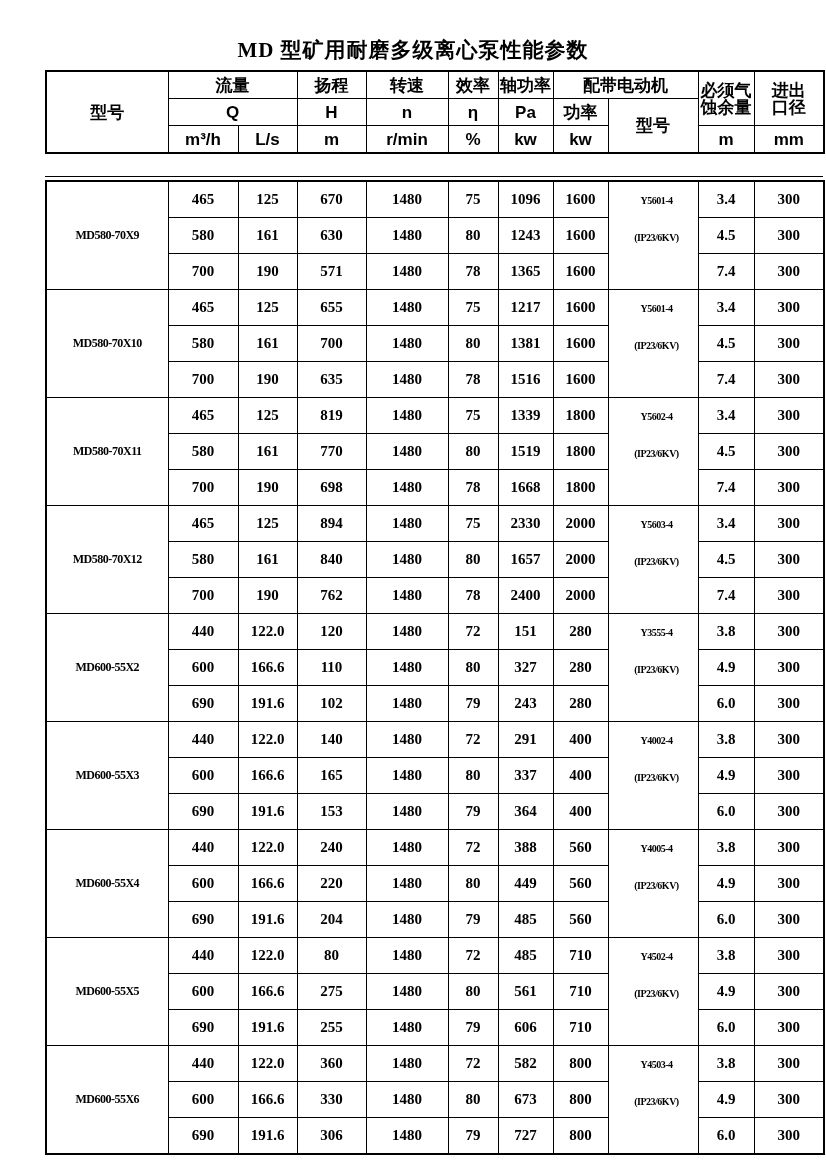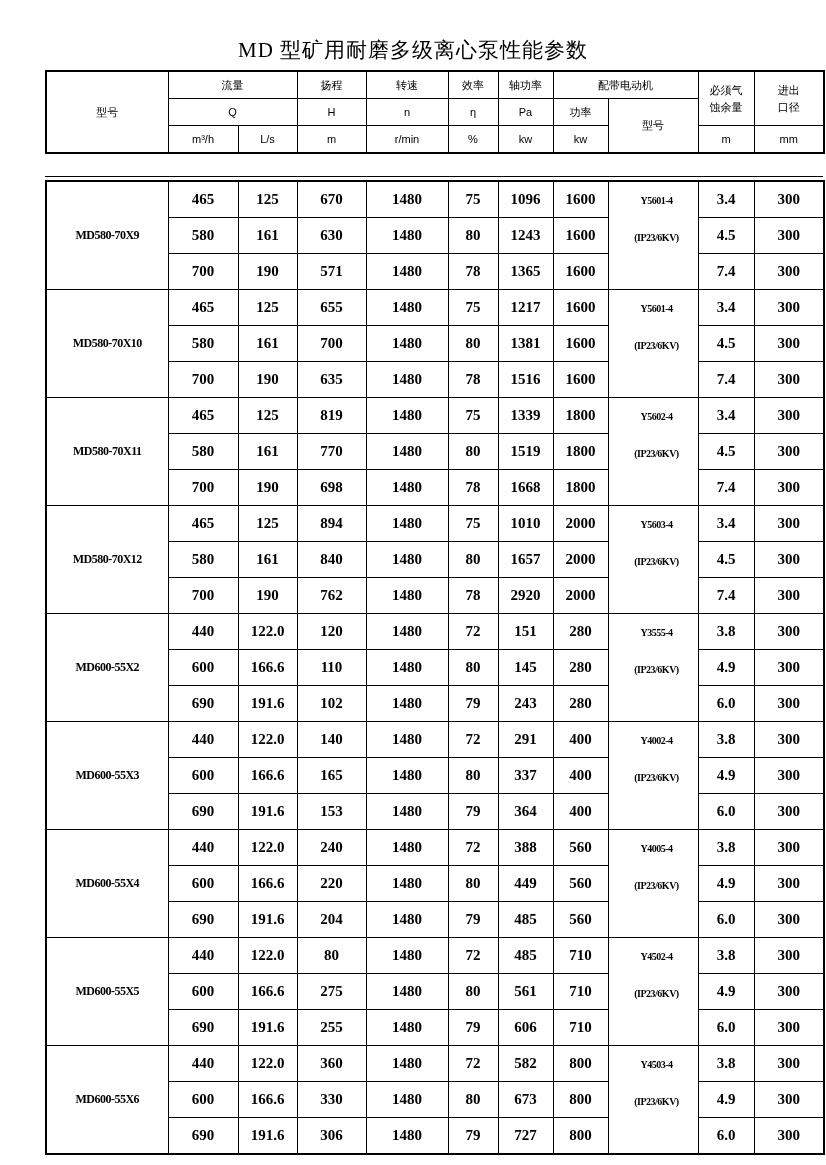--- a/index.html
+++ b/index.html
@@ -1,30 +1,30 @@
 <!DOCTYPE html>
 <html><head>
 <meta charset="utf-8">
 <style>
   html,body{margin:0;padding:0;background:#fff;}
   .page{position:relative;width:826px;height:1165px;background:#ffffff;color:#000;
         font-family:"Liberation Serif",serif;overflow:hidden;}
   .title{position:absolute;top:36px;left:0;width:100%;text-align:center;margin:0;
-         font-size:21px;font-weight:normal;letter-spacing:1px;
+         font-size:21px;font-weight:bold;letter-spacing:1px;
          font-family:"Liberation Serif",serif;}
   table{border-collapse:collapse;table-layout:fixed;position:absolute;left:45px;
         background:#fff;}
   table.hdr{top:70px;width:778px;}
   table.body{top:180px;width:778px;}
   td{border:1px solid #000;text-align:center;vertical-align:middle;
      padding:0;overflow:hidden;}
   table.hdr{border:2px solid #000;}
   table.body{border:2px solid #000;}
-  .hdr td{height:26px;font-family:"Liberation Sans",sans-serif;font-weight:normal;
-          font-size:11px;line-height:17px;}
+  .hdr td{height:26px;font-family:"Liberation Sans",sans-serif;font-weight:bold;
+          font-size:17px;line-height:17px;}
   .body td{height:35px;font-family:"Liberation Serif",serif;font-weight:bold;
            font-size:15px;}
   .body td.model{letter-spacing:-0.5px;font-size:12px;}
   .body td.motor{vertical-align:top;letter-spacing:-0.5px;font-size:10px;padding-left:7px;}
   .body td.motor div{height:37px;line-height:37px;}
   .topline{position:absolute;left:45px;top:176px;width:778px;height:1px;
            background:#000;}
 </style>
 </head>
 <body>
@@ -218,21 +218,21 @@
           <td>7.4</td>
           <td>300</td>
         </tr>
         <tr>
           <td class="model" rowspan="3">MD580-70X12</td>
           <td>465</td>
           <td>125</td>
           <td>894</td>
           <td>1480</td>
           <td>75</td>
-          <td>1010</td>
+          <td>2330</td>
           <td>2000</td>
           <td class="motor" rowspan="3">
             <div>Y5603-4</div>
             <div>(IP23/6KV)</div>
           </td>
           <td>3.4</td>
           <td>300</td>
         </tr>
         <tr>
           <td>580</td>
@@ -244,21 +244,21 @@
           <td>2000</td>
           <td>4.5</td>
           <td>300</td>
         </tr>
         <tr>
           <td>700</td>
           <td>190</td>
           <td>762</td>
           <td>1480</td>
           <td>78</td>
-          <td>2920</td>
+          <td>2400</td>
           <td>2000</td>
           <td>7.4</td>
           <td>300</td>
         </tr>
         <tr>
           <td class="model" rowspan="3">MD600-55X2</td>
           <td>440</td>
           <td>122.0</td>
           <td>120</td>
           <td>1480</td>
@@ -271,21 +271,21 @@
           </td>
           <td>3.8</td>
           <td>300</td>
         </tr>
         <tr>
           <td>600</td>
           <td>166.6</td>
           <td>110</td>
           <td>1480</td>
           <td>80</td>
-          <td>145</td>
+          <td>327</td>
           <td>280</td>
           <td>4.9</td>
           <td>300</td>
         </tr>
         <tr>
           <td>690</td>
           <td>191.6</td>
           <td>102</td>
           <td>1480</td>
           <td>79</td>

